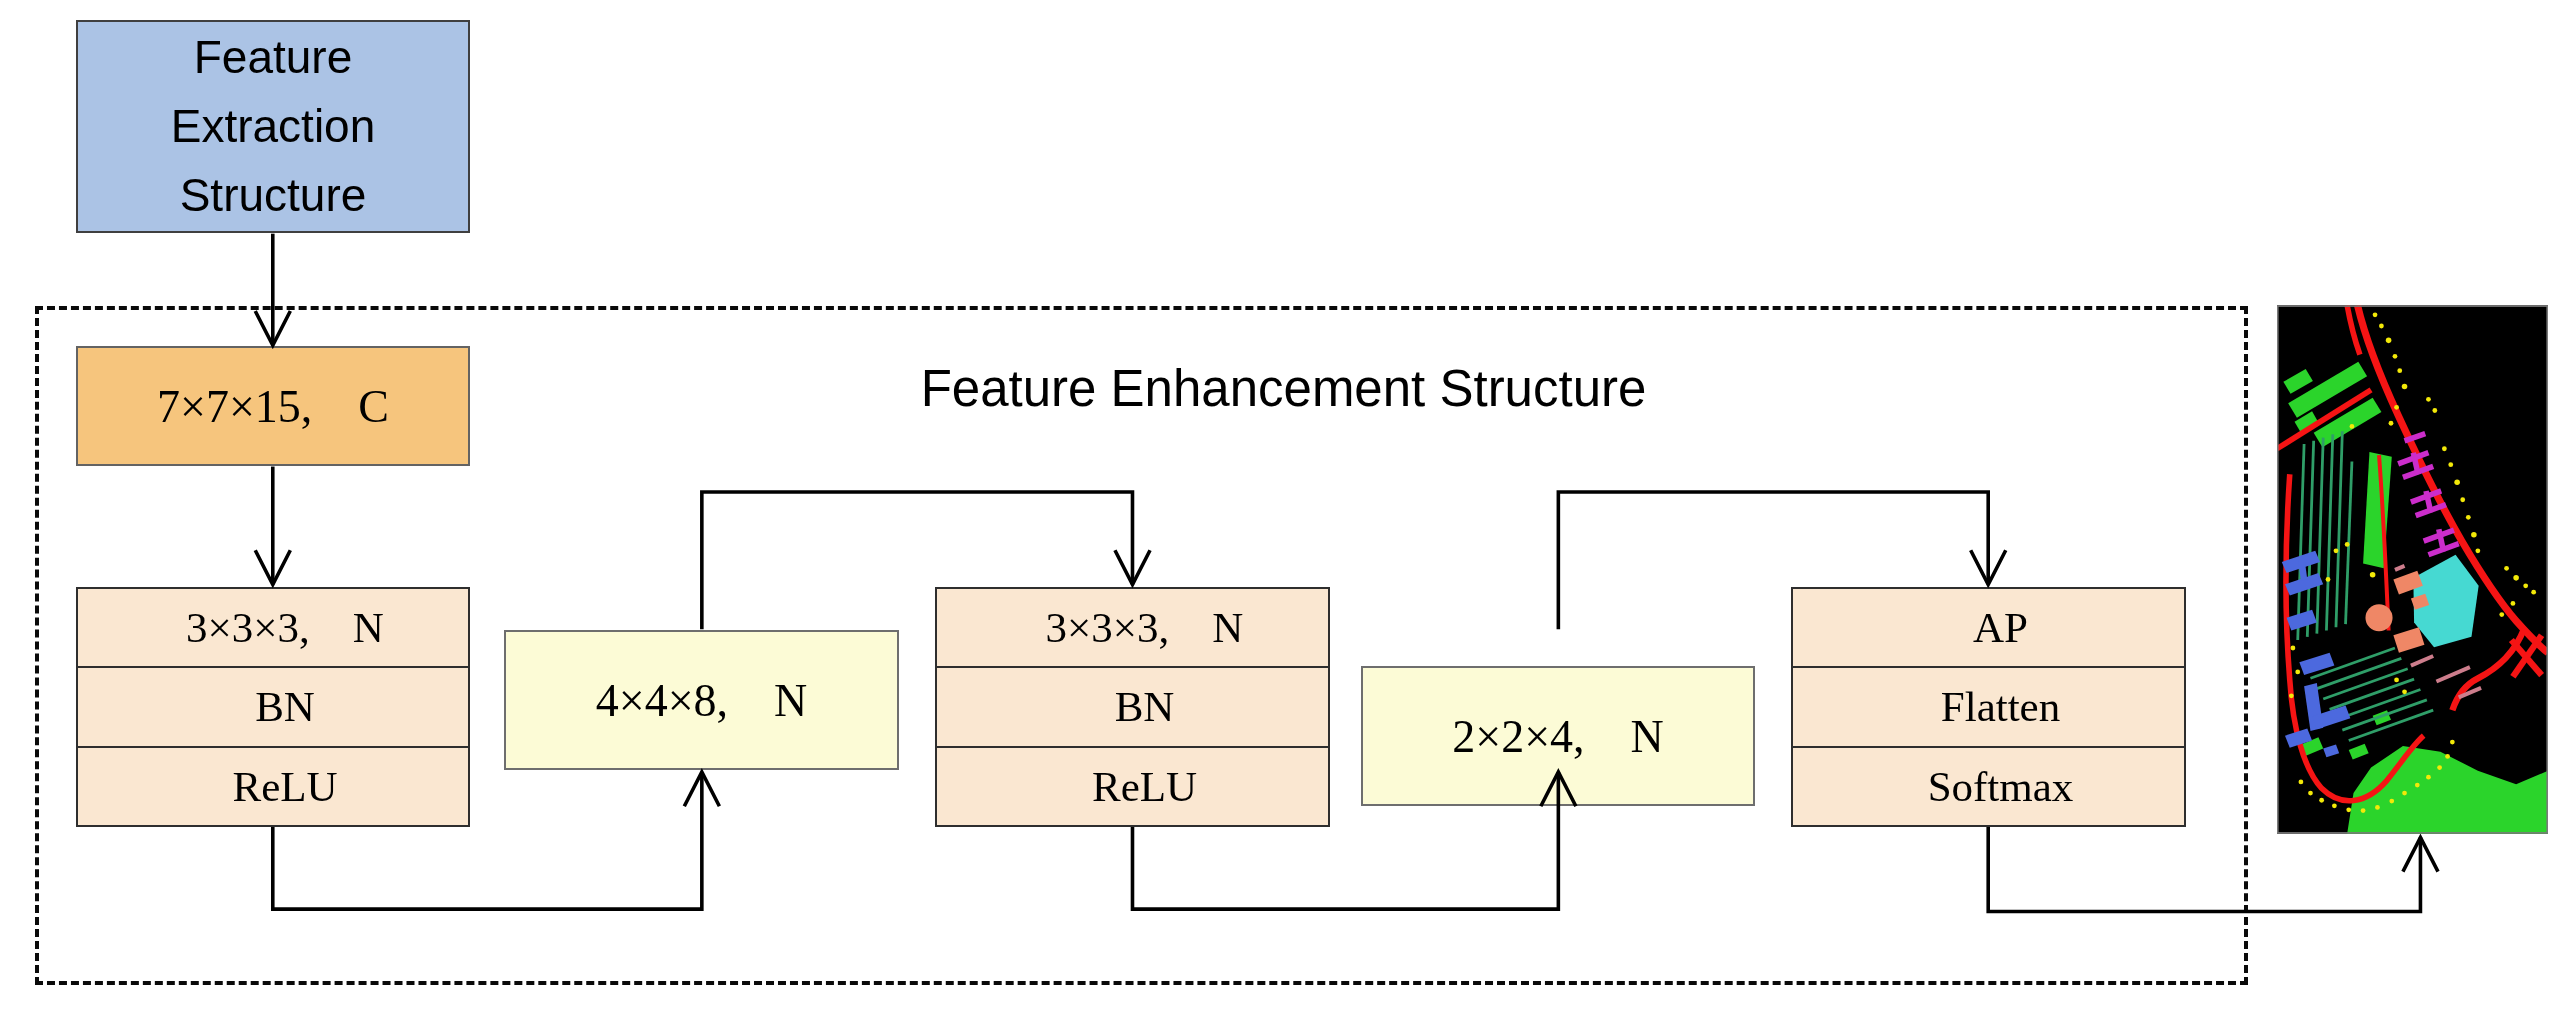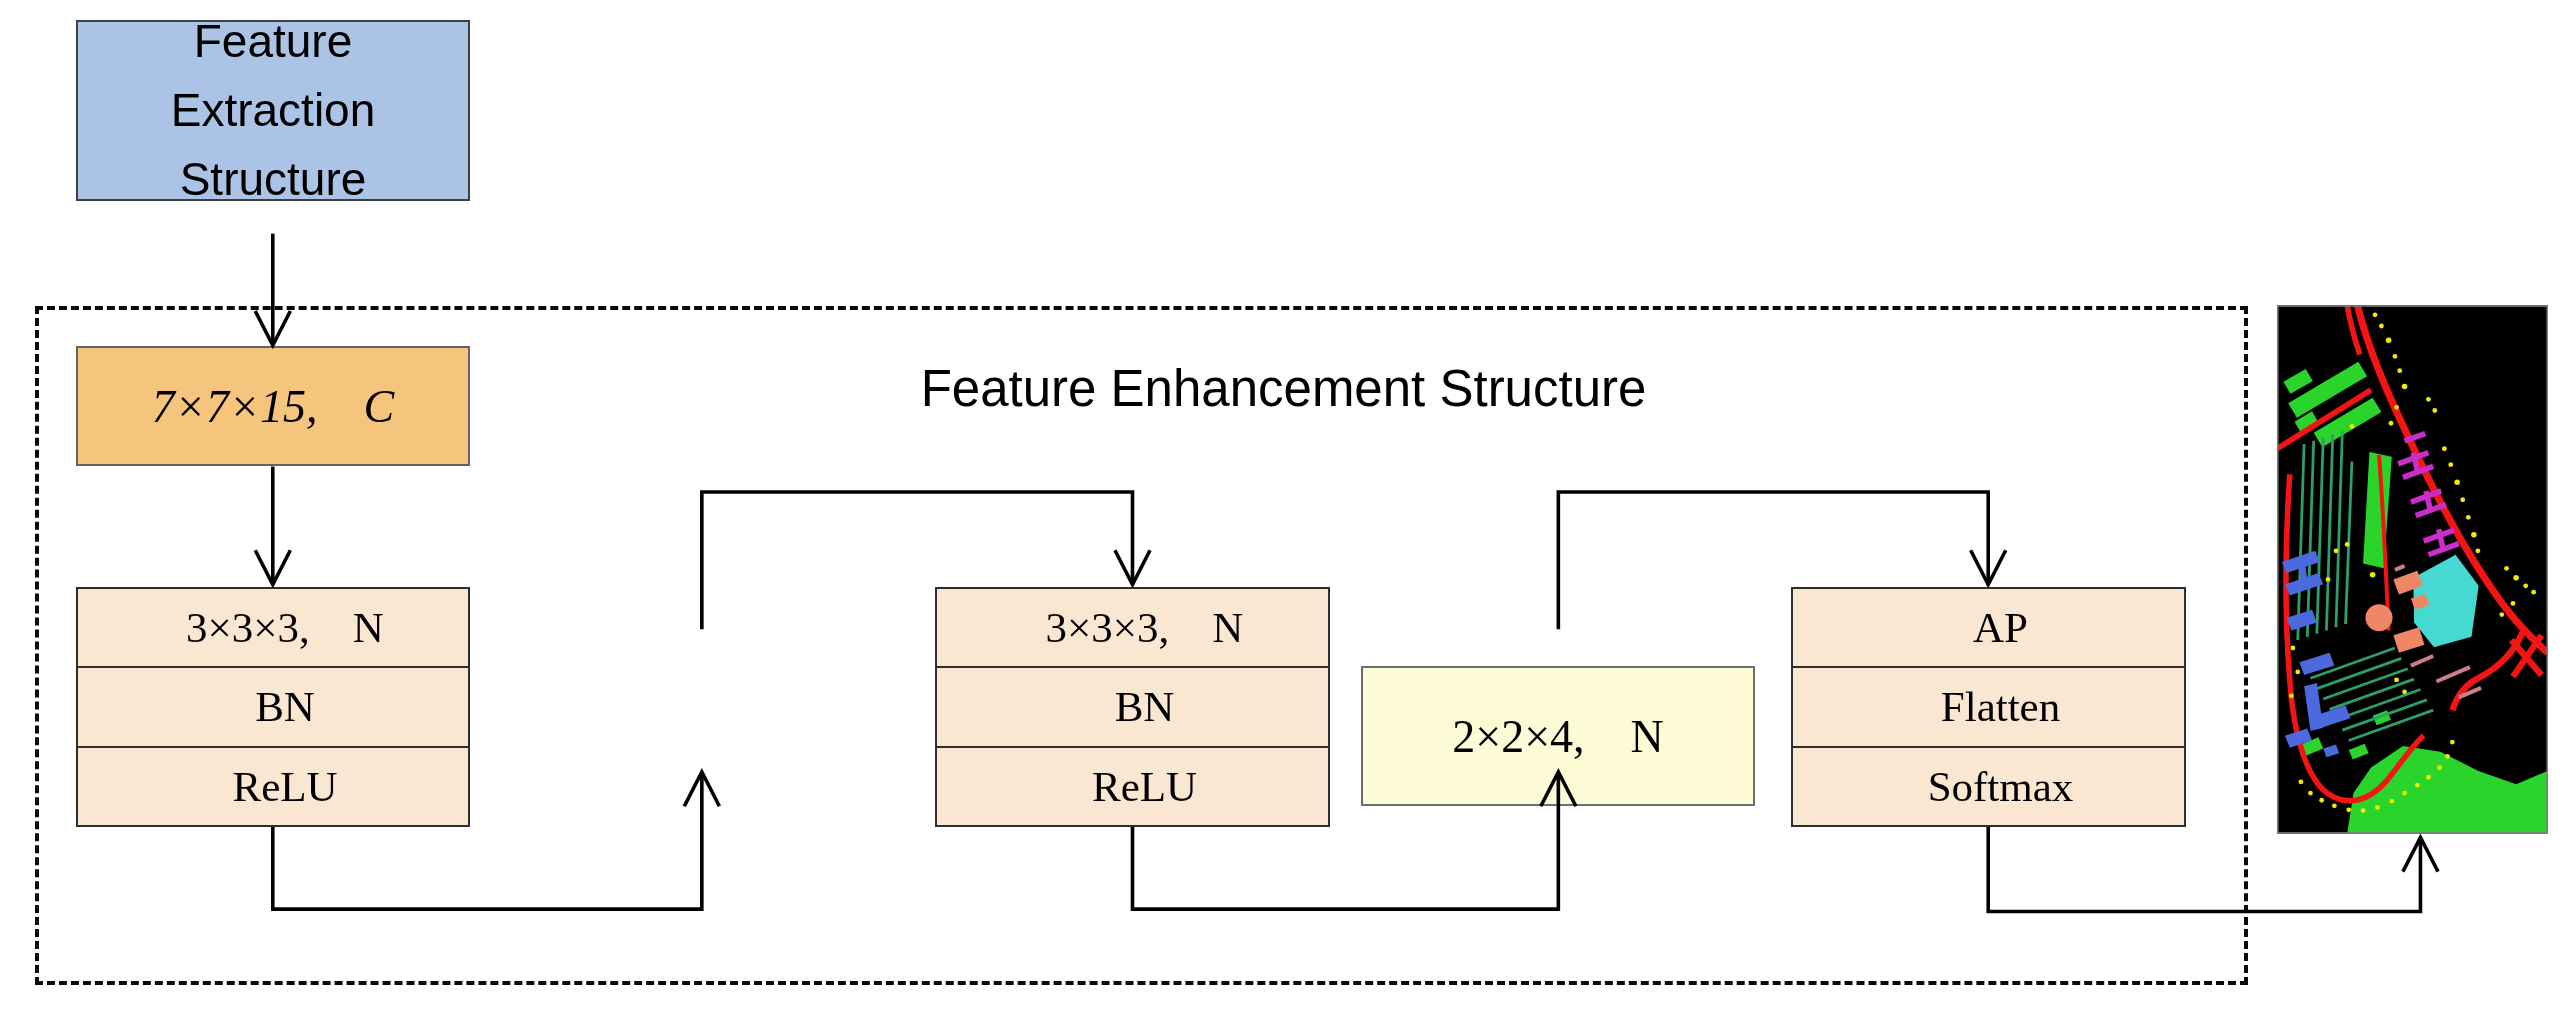--- a/index.html
+++ b/index.html
@@ -26,32 +26,33 @@
 </style>
 </head>
 <body>
 
 <div class="canvas">
 
   <div class="abs dashed-region" style="left:35px;top:306px;width:2213px;height:679px;"></div>
 
   <div class="abs region-title" style="left:821px;top:357px;width:925px;height:62px;">Feature Enhancement Structure</div>
 
-  <div class="abs box extraction" style="left:76px;top:20px;width:394px;height:181px;">Feature
+  <div class="abs box extraction" style="left:76px;top:20px;width:394px;height:213px;">Feature
 Extraction
 Structure</div>
 
-  <div class="abs box conv7" style="left:76px;top:346px;width:394px;height:120px;font-style:italic;">7×7×15, C</div>
+  <div class="abs box conv7" style="left:76px;top:346px;width:394px;height:120px;">7×7×15, C</div>
 
   <div class="abs stack" style="left:76px;top:587px;width:394px;height:240px;">
     <div class="row">3×3×3, N</div>
     <div class="row">BN</div>
     <div class="row">ReLU</div>
   </div>
 
+  <div class="abs box pool" style="left:504px;top:630px;width:395px;height:140px;">4×4×8, N</div>
 
   <div class="abs stack" style="left:935px;top:587px;width:395px;height:240px;">
     <div class="row">3×3×3, N</div>
     <div class="row">BN</div>
     <div class="row">ReLU</div>
   </div>
 
   <div class="abs box pool" style="left:1361px;top:630px;width:394px;height:140px;margin-top:36px;">2×2×4, N</div>
 
   <div class="abs stack" style="left:1791px;top:587px;width:395px;height:240px;text-align:center;">

